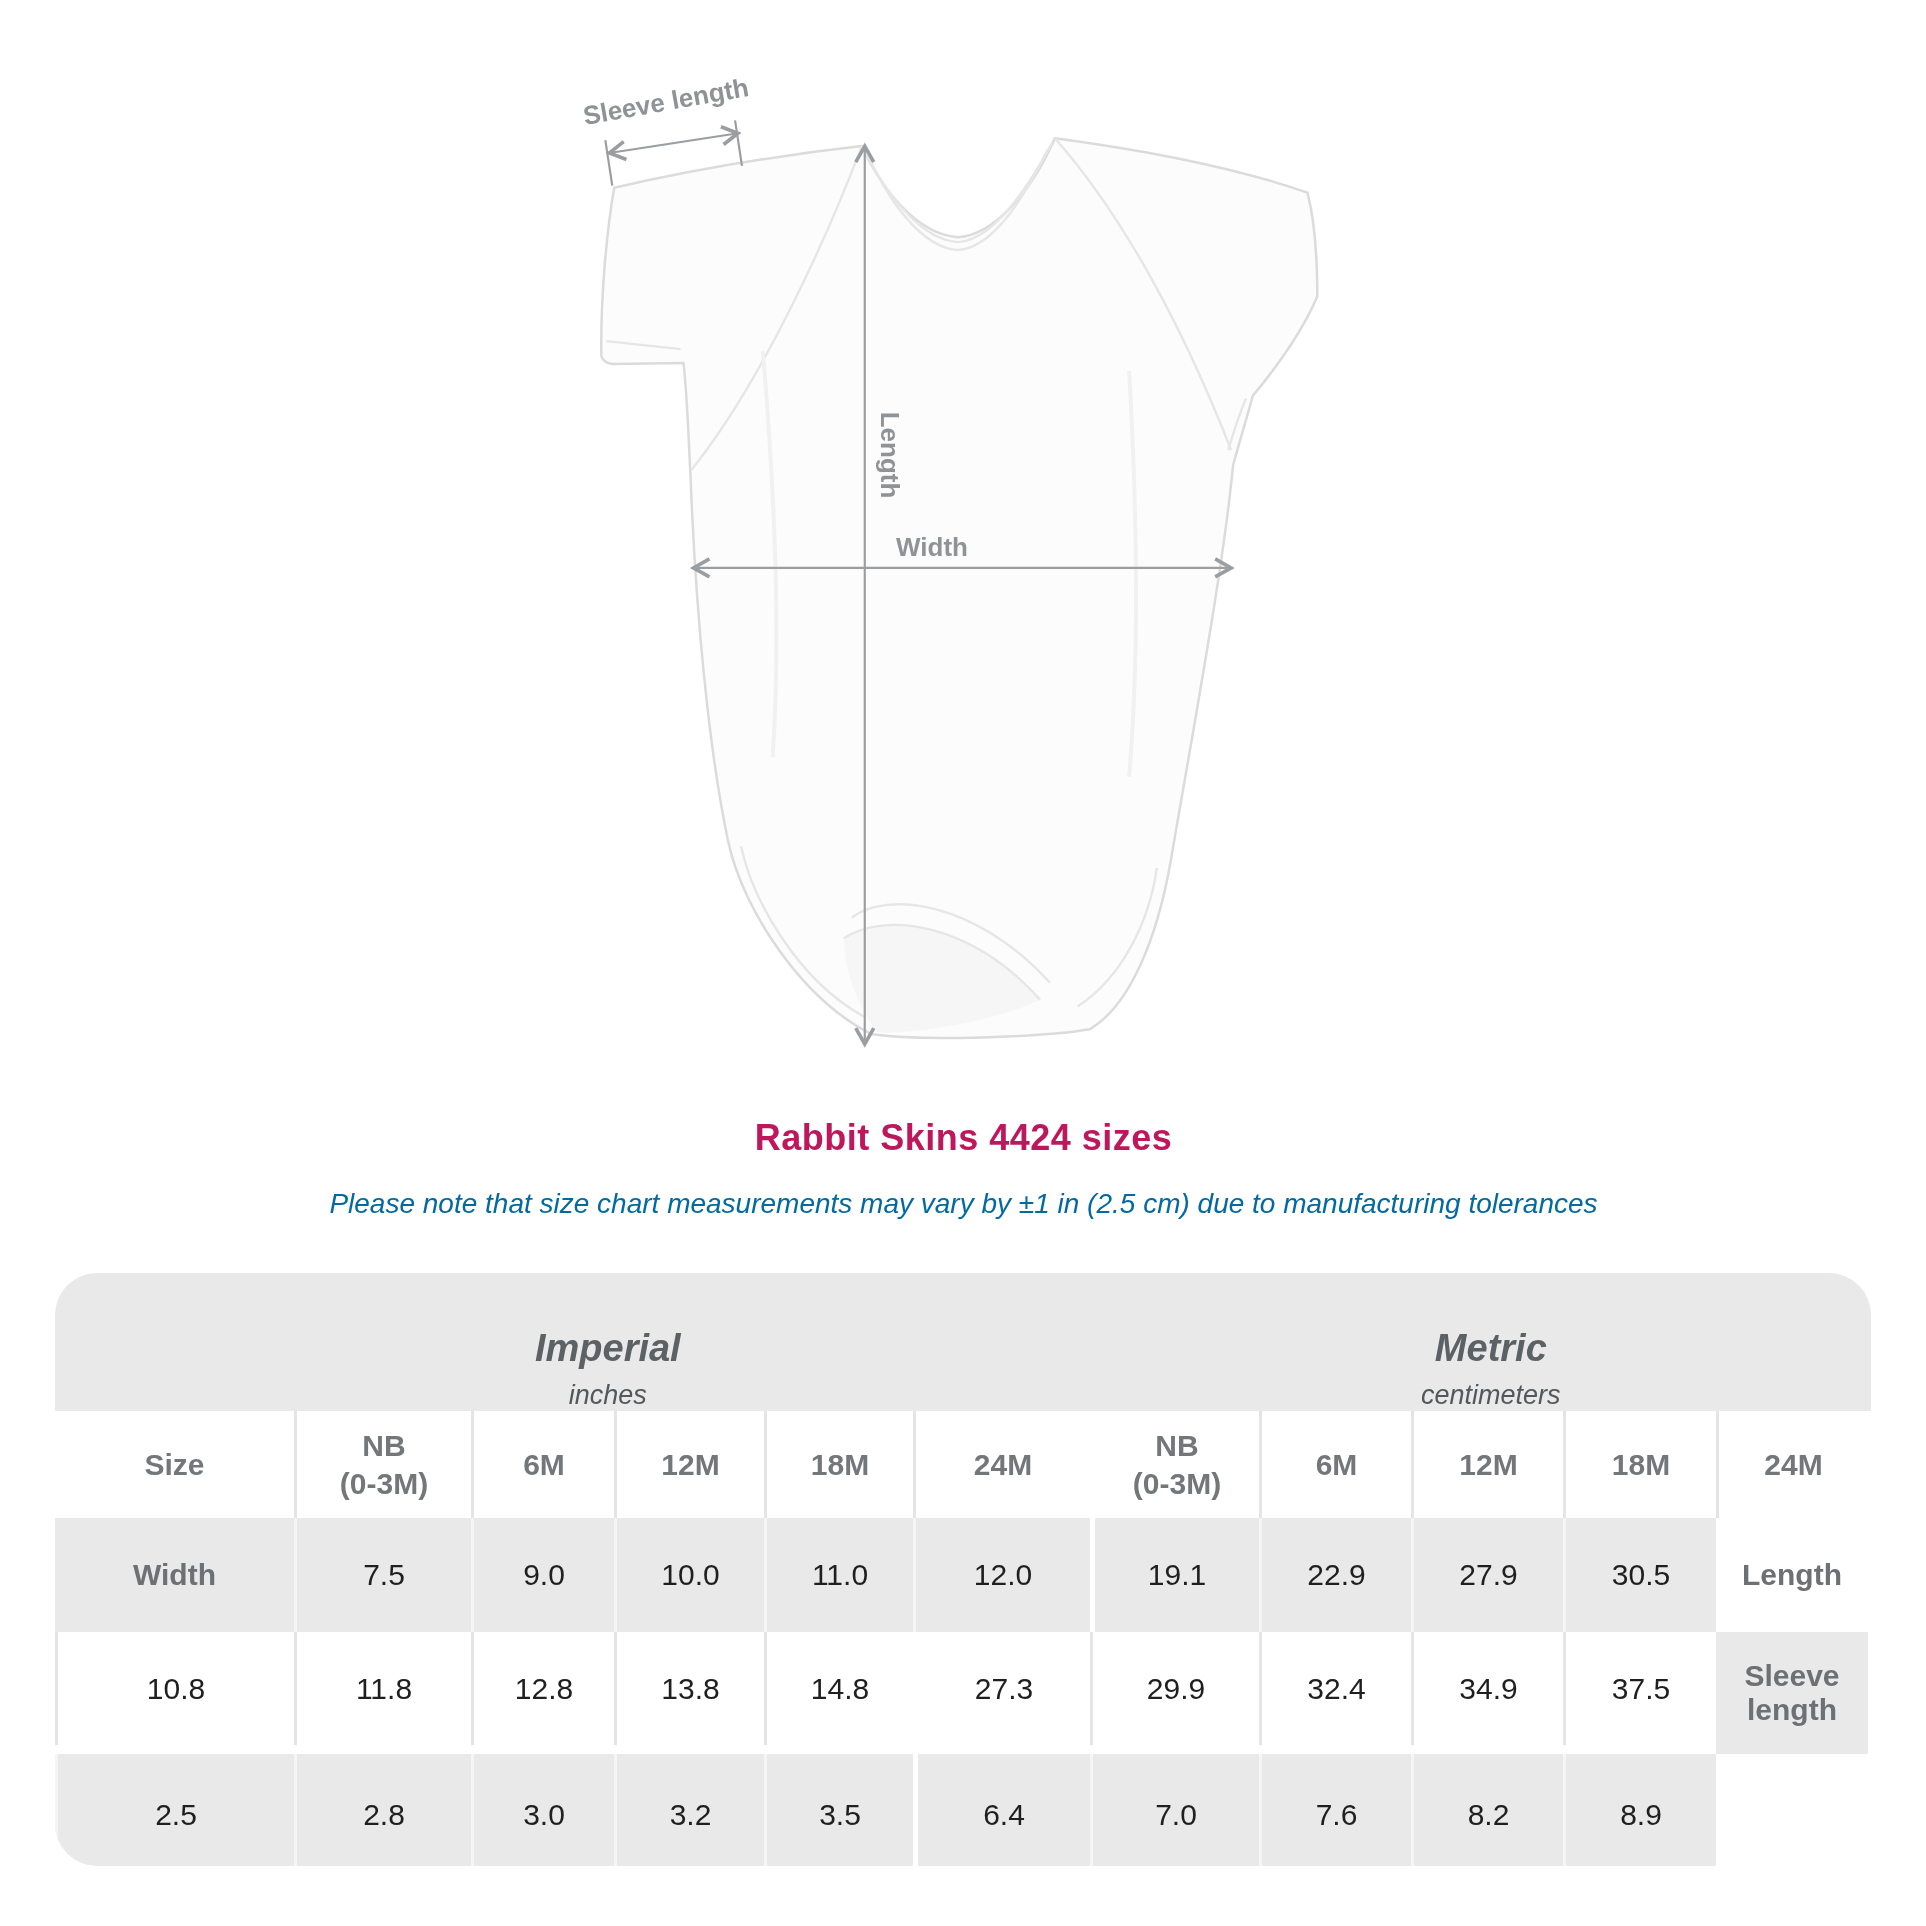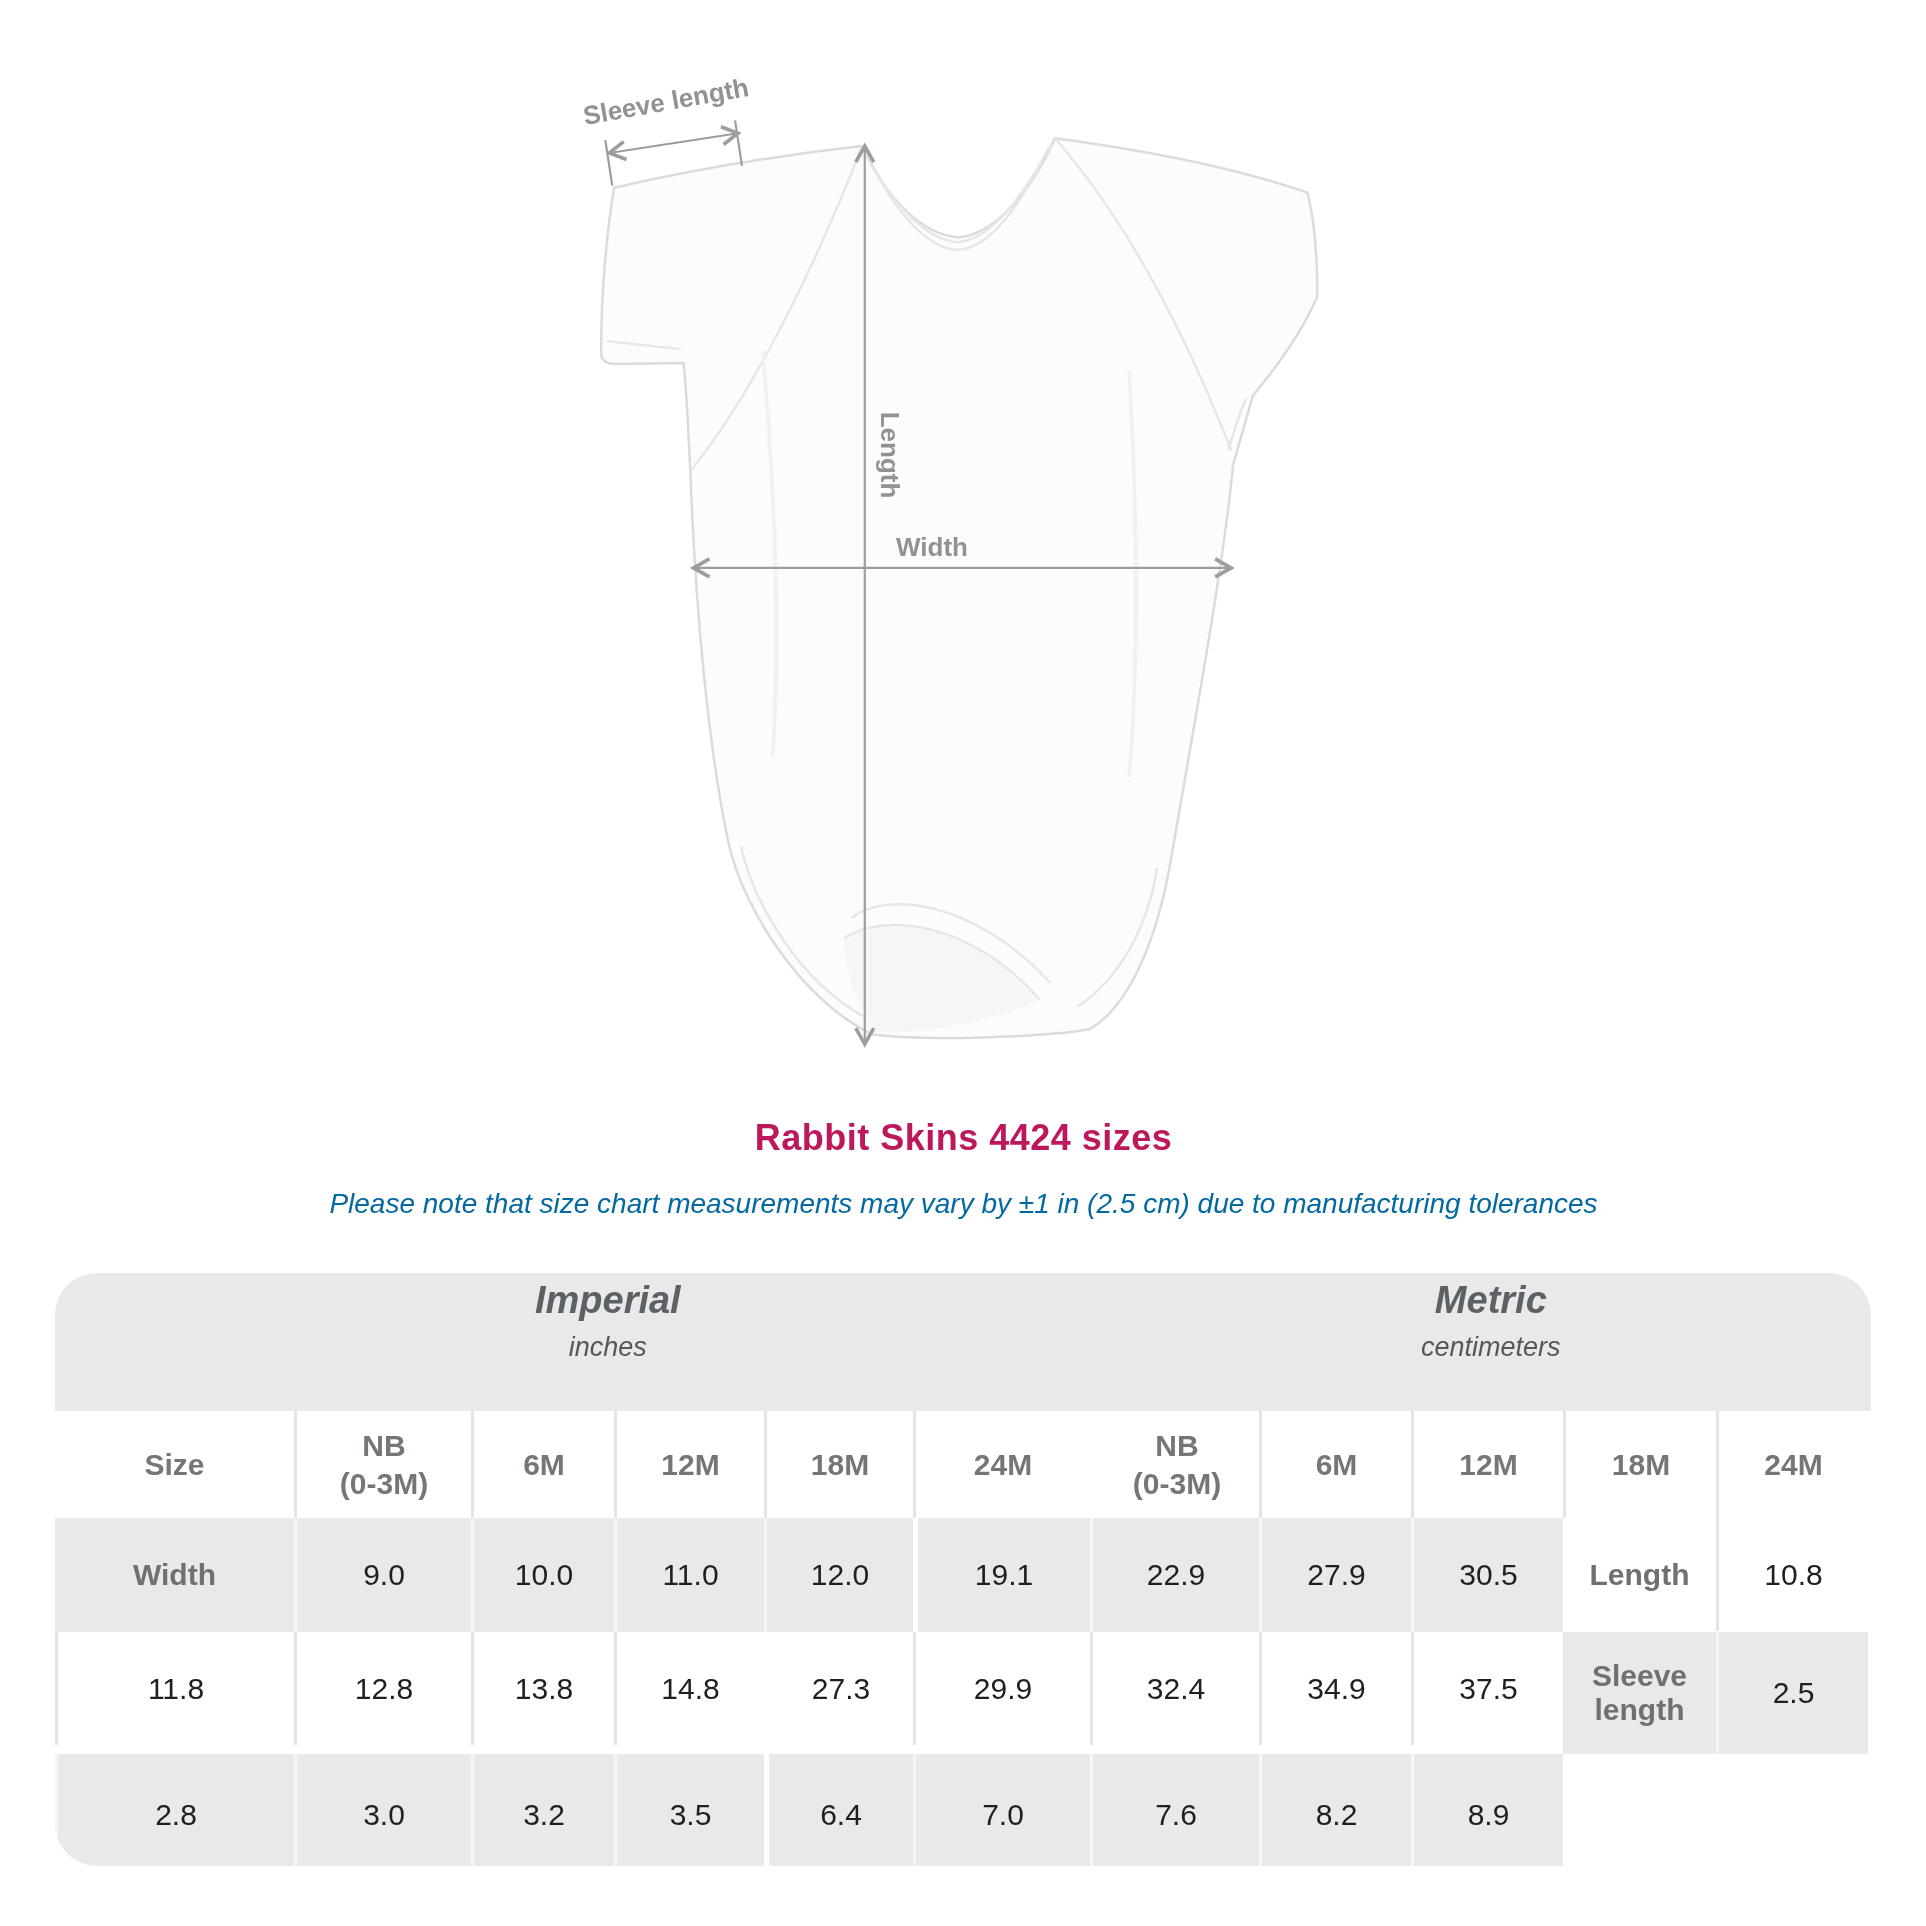--- a/index.html
+++ b/index.html
@@ -25,21 +25,21 @@
   .note{
     position:absolute;left:0;top:1188px;width:100%;margin:0;text-align:center;
     font-size:28px;font-style:italic;color:#0369a1;
   }
   
   .table{
     position:absolute;left:55px;top:1273px;width:1816px;height:593px;
     border-radius:42px;overflow:hidden;background:#ffffff;
   }
   .unit-band{display:flex;height:138px;background:#e9e9e9;}
-  .unit{display:flex;flex-direction:column;align-items:center;justify-content:flex-start;padding-top:6px;padding-left:24px;}
+  .unit{display:flex;flex-direction:column;align-items:center;justify-content:flex-end;padding-top:6px;padding-left:24px;}
   .unit-imperial{width:1035px;text-indent:50px;}
   .unit-metric{width:781px;}
   .unit-title{font-size:38px;font-weight:bold;font-style:italic;color:#5b6165;}
   .unit-sub{font-size:27px;font-style:italic;color:#54585a;margin-top:10px;}
   .grid{
     display:grid;width:1815px;
     grid-template-columns:239px 177px 143px 150px 149px 177px 169px 152px 152px 153px 152px;
   }
   .cell{
     display:flex;align-items:center;justify-content:center;text-align:center;
@@ -147,20 +147,21 @@
         <div class="cell head sw hh">12M</div>
         <div class="cell head sw hh">18M</div>
         <div class="cell head sw hh">24M</div>
         <div class="cell head sw hh msep">NB
 (0-3M)</div>
         <div class="cell head sw hh">6M</div>
         <div class="cell head sw hh">12M</div>
         <div class="cell head sw hh">18M</div>
         <div class="cell head sw hh">24M</div>
         <div class="cell lab c0 sg r0">Width</div>
+        <div class="cell val sg r0">7.5</div>
         <div class="cell val sg r0">9.0</div>
         <div class="cell val sg r0">10.0</div>
         <div class="cell val sg r0">11.0</div>
         <div class="cell val sg r0">12.0</div>
         <div class="cell val sg r0 msep">19.1</div>
         <div class="cell val sg r0">22.9</div>
         <div class="cell val sg r0">27.9</div>
         <div class="cell val sg r0">30.5</div>
         <div class="cell lab c0 sw r1">Length</div>
         <div class="cell val sw r1">10.8</div>

